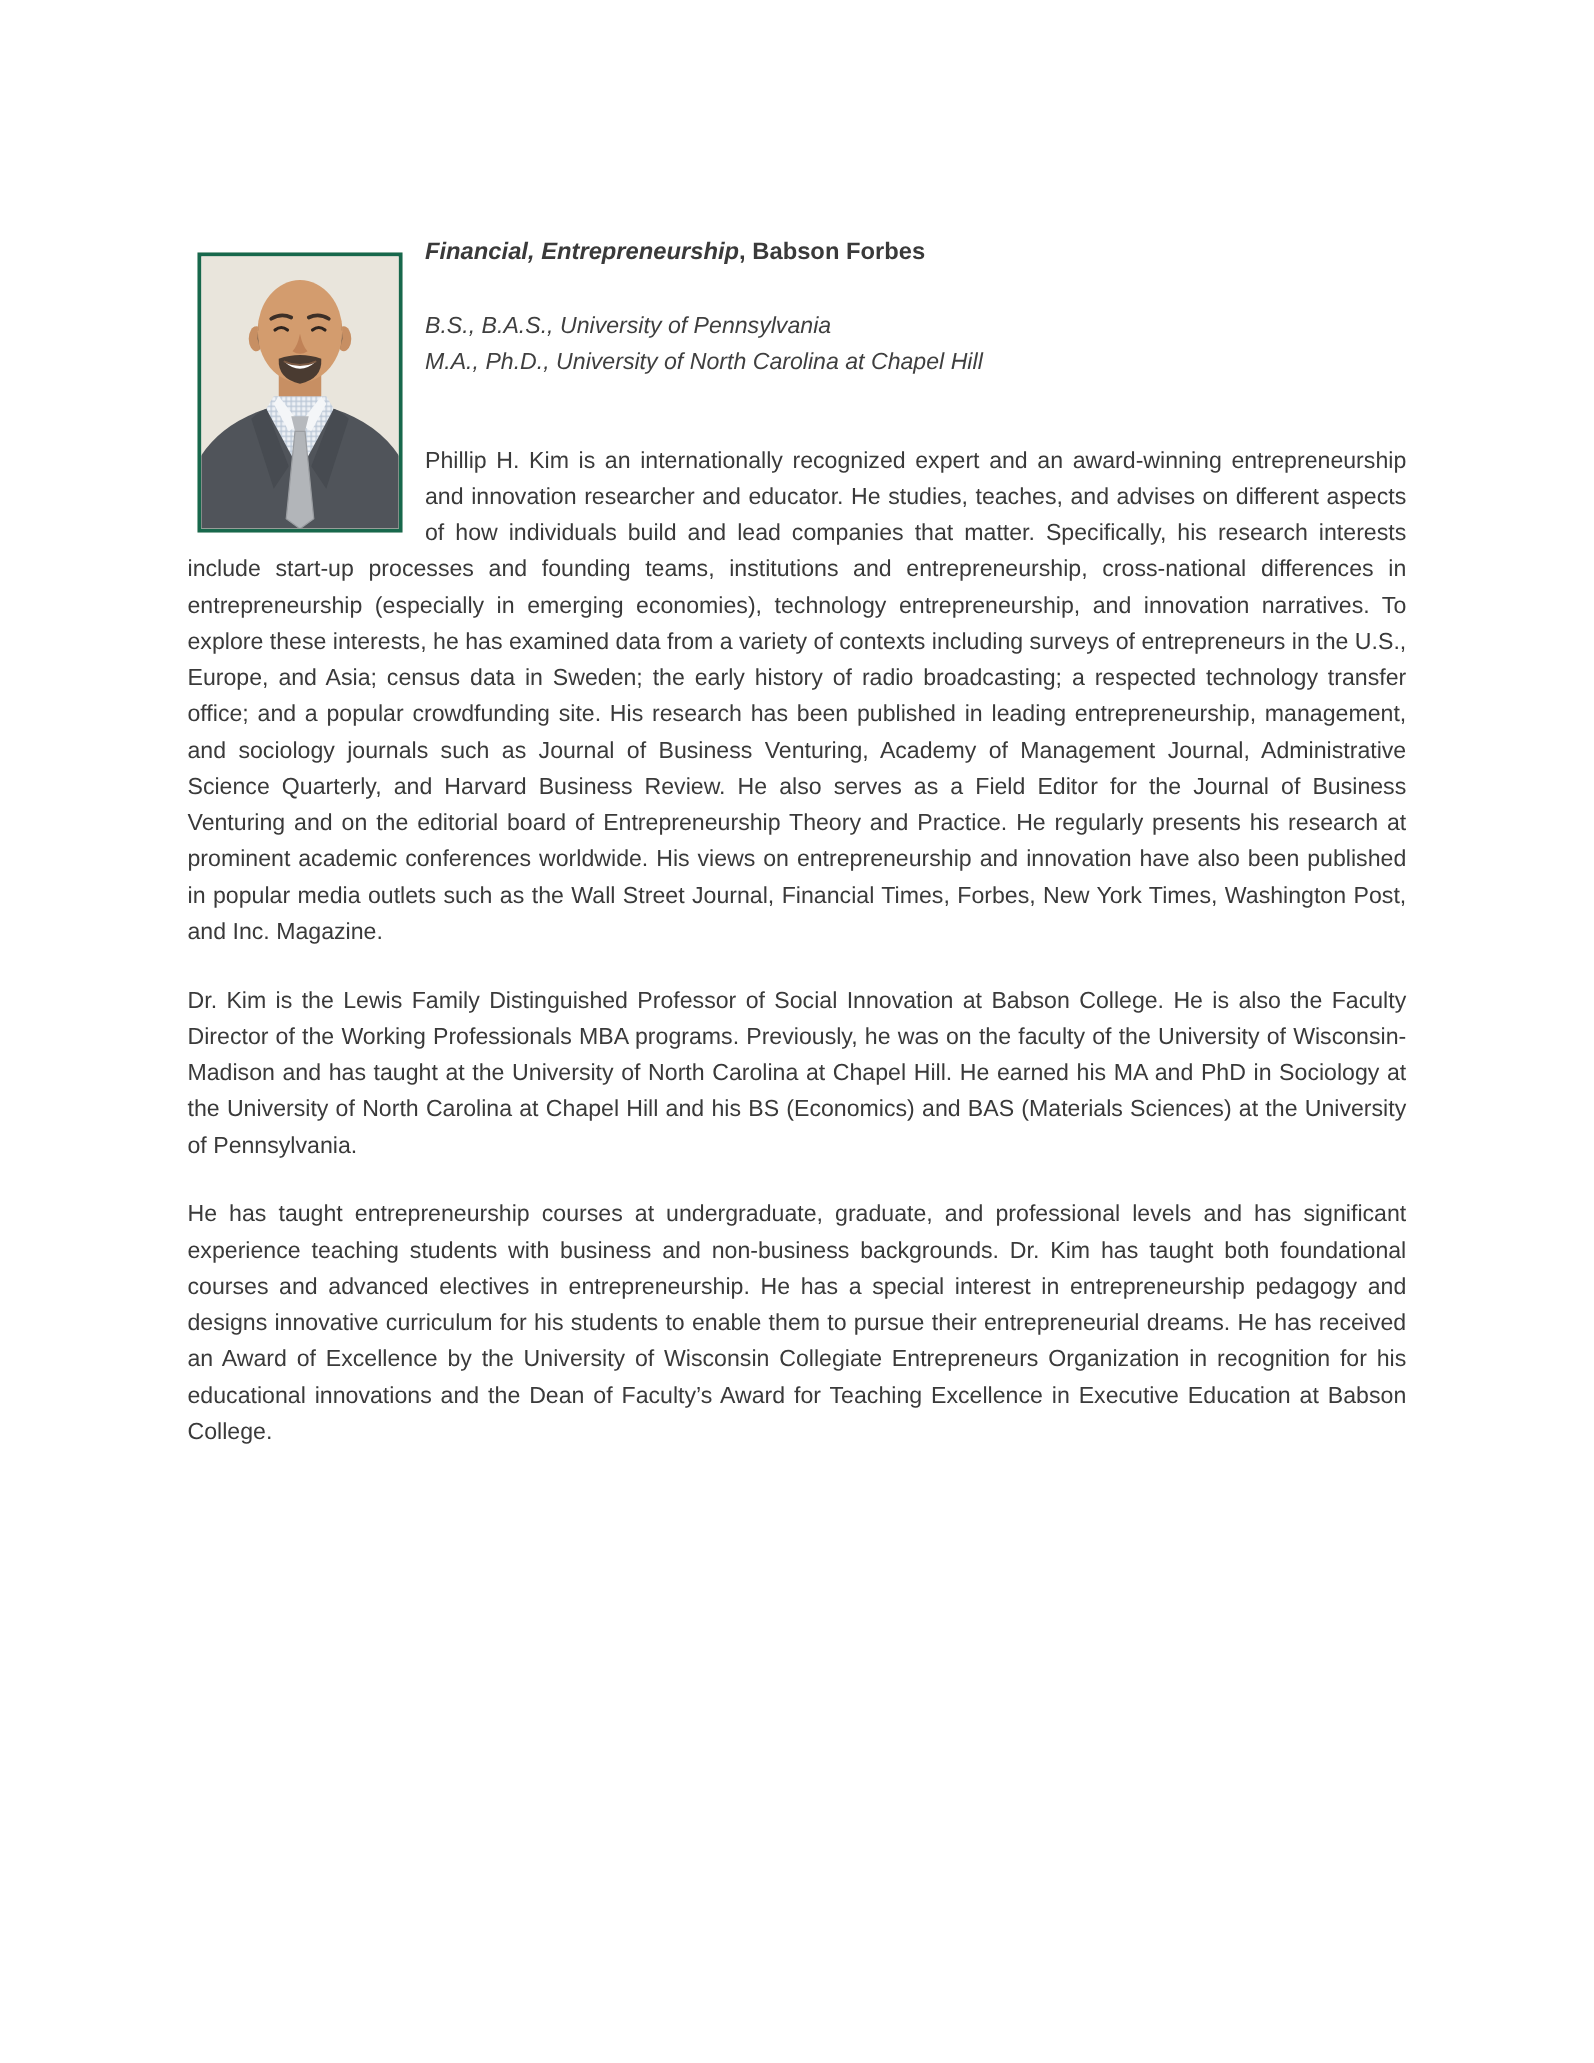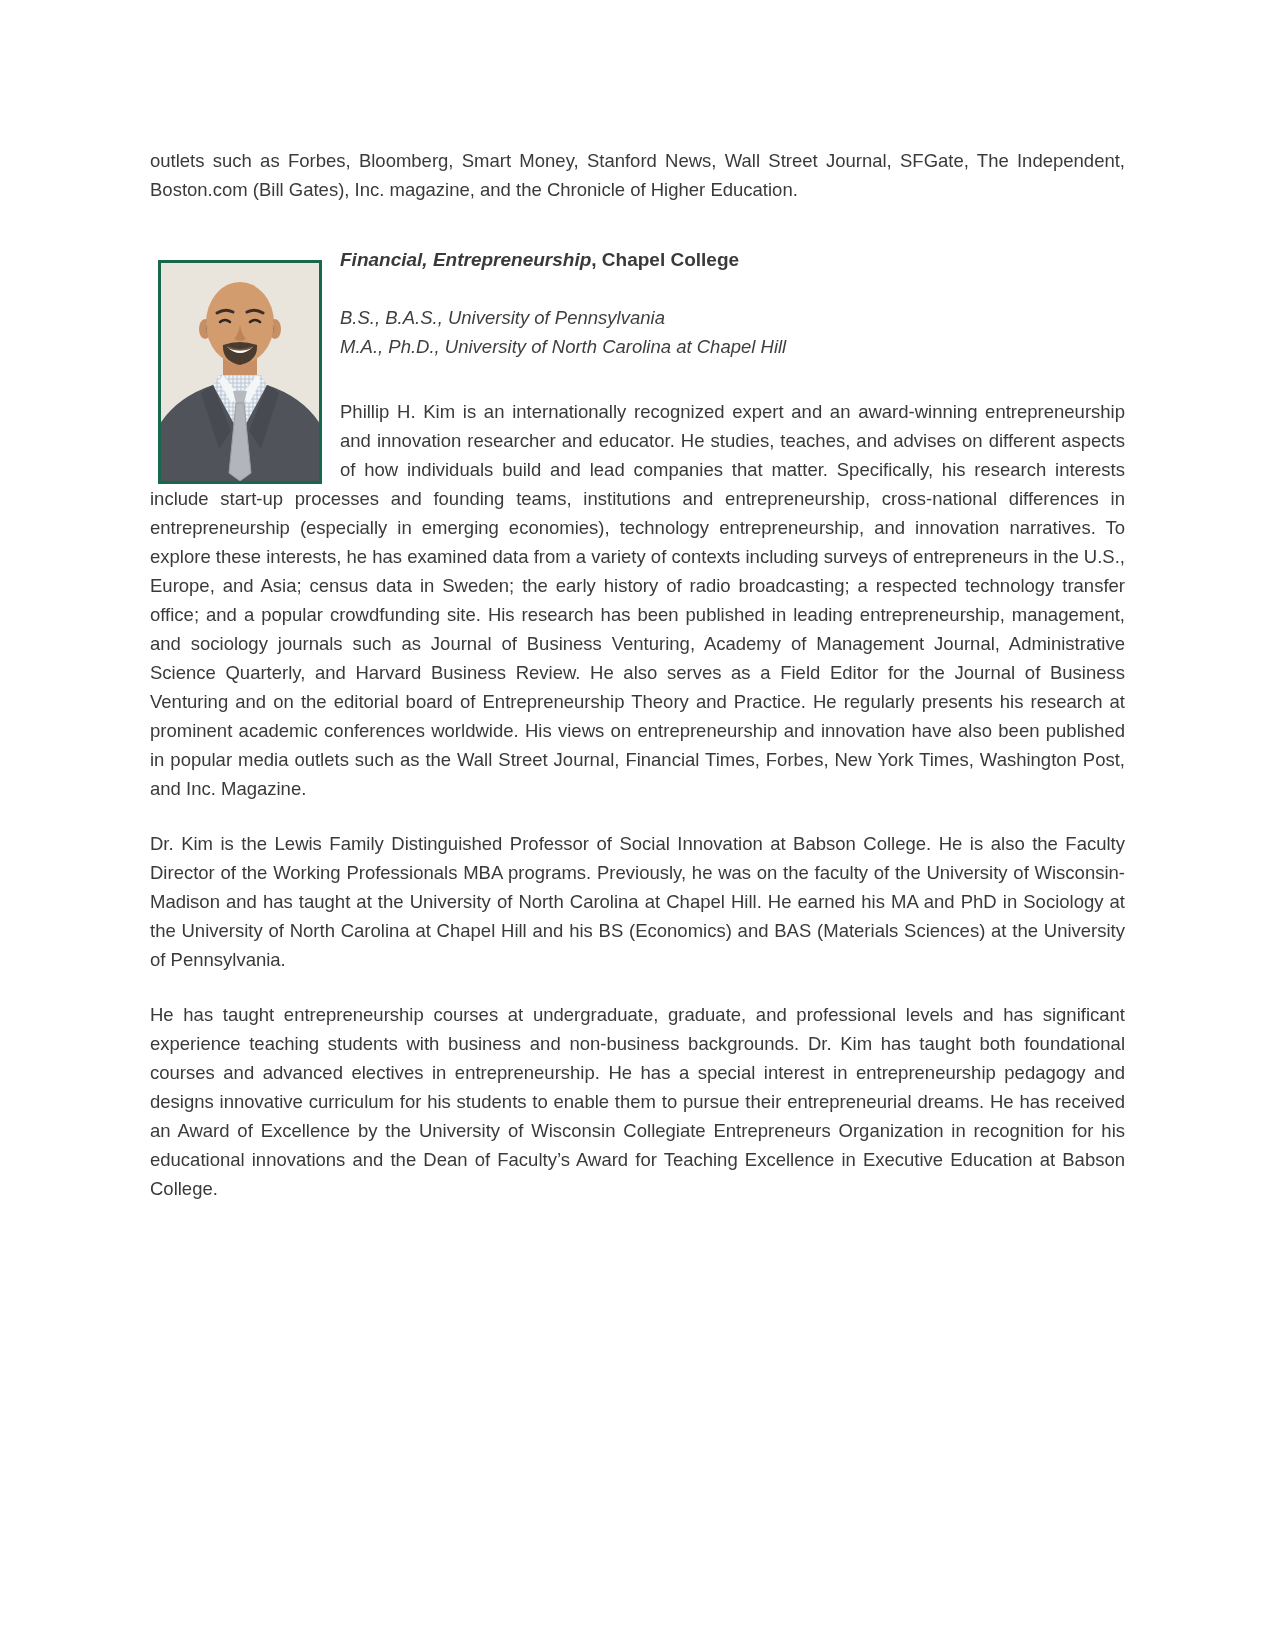--- a/index.html
+++ b/index.html
@@ -67,30 +67,29 @@
     margin-top: 29px;
     font-style: italic;
     color: #3f3f3f;
   }
   .degree-line { margin: 0; line-height: 29px; }
   .bio p.body-par {
     text-align: justify;
     margin: 0 0 26px 0;
   }
   .bio p.body-par.first {
-    margin-top: 36px;
+    margin-top: 50px;
   }
 </style>
 </head>
 <body>
 
 <div class="page">
   <div class="content">
 
-    <p class="intro">outlets such as Forbes, Bloomberg, Smart Money, Stanford News, Wall Street Journal, SFGate, The Independent, Boston.com (Bill Gates), Inc. magazine, and the Chronicle of Higher Education.</p>
 
     <div class="bio">
 
       <div class="photo-frame">
         <svg width="158" height="218" viewBox="0 0 158 218" xmlns="http://www.w3.org/2000/svg">
           <defs>
             <pattern id="check" width="8" height="8" patternUnits="userSpaceOnUse">
               <rect width="8" height="8" fill="#eef1f5"></rect>
               <path d="M0 0H8M0 4H8M0 8H8" stroke="#b9c6d6" stroke-width="1"></path>
               <path d="M0 0V8M4 0V8M8 0V8" stroke="#b9c6d6" stroke-width="1"></path>
@@ -131,21 +130,21 @@
 
           <path d="M79,62 Q77,72 73,76 Q79,80 85,76 Q81,72 79,62" fill="#c08257"></path>
 
           <path d="M62,82 Q79,76 96,82 Q97,98 79,102 Q61,98 62,82 Z" fill="#4a3b31"></path>
 
           <path d="M66,84 Q79,96 92,84 Q79,90 66,84 Z" fill="#ffffff"></path>
           <path d="M66,84 Q79,90 92,84" stroke="#7c5a43" stroke-width="1.5" fill="none"></path>
         </svg>
       </div>
 
-      <p class="person-title"><span class="it">Financial, Entrepreneurship</span><span>, Chapel College</span></p>
+      <p class="person-title"><span class="it">Financial, Entrepreneurship</span><span>, Babson Forbes</span></p>
 
       <div class="degrees">
         <p class="degree-line">B.S., B.A.S., University of Pennsylvania</p>
         <p class="degree-line">M.A., Ph.D., University of North Carolina at Chapel Hill</p>
       </div>
 
       <p class="body-par first">Phillip H. Kim is an internationally recognized expert and an award-winning entrepreneurship and innovation researcher and educator. He studies, teaches, and advises on different aspects of how individuals build and lead companies that matter. Specifically, his research interests include start-up processes and founding teams, institutions and entrepreneurship, cross-national differences in entrepreneurship (especially in emerging economies), technology entrepreneurship, and innovation narratives. To explore these interests, he has examined data from a variety of contexts including surveys of entrepreneurs in the U.S., Europe, and Asia; census data in Sweden; the early history of radio broadcasting; a respected technology transfer office; and a popular crowdfunding site. His research has been published in leading entrepreneurship, management, and sociology journals such as Journal of Business Venturing, Academy of Management Journal, Administrative Science Quarterly, and Harvard Business Review. He also serves as a Field Editor for the Journal of Business Venturing and on the editorial board of Entrepreneurship Theory and Practice. He regularly presents his research at prominent academic conferences worldwide. His views on entrepreneurship and innovation have also been published in popular media outlets such as the Wall Street Journal, Financial Times, Forbes, New York Times, Washington Post, and Inc. Magazine.</p>
       <p class="body-par">Dr. Kim is the Lewis Family Distinguished Professor of Social Innovation at Babson College. He is also the Faculty Director of the Working Professionals MBA programs. Previously, he was on the faculty of the University of Wisconsin-Madison and has taught at the University of North Carolina at Chapel Hill. He earned his MA and PhD in Sociology at the University of North Carolina at Chapel Hill and his BS (Economics) and BAS (Materials Sciences) at the University of Pennsylvania.</p>
       <p class="body-par">He has taught entrepreneurship courses at undergraduate, graduate, and professional levels and has significant experience teaching students with business and non-business backgrounds. Dr. Kim has taught both foundational courses and advanced electives in entrepreneurship. He has a special interest in entrepreneurship pedagogy and designs innovative curriculum for his students to enable them to pursue their entrepreneurial dreams. He has received an Award of Excellence by the University of Wisconsin Collegiate Entrepreneurs Organization in recognition for his educational innovations and the Dean of Faculty’s Award for Teaching Excellence in Executive Education at Babson College.</p>
 

